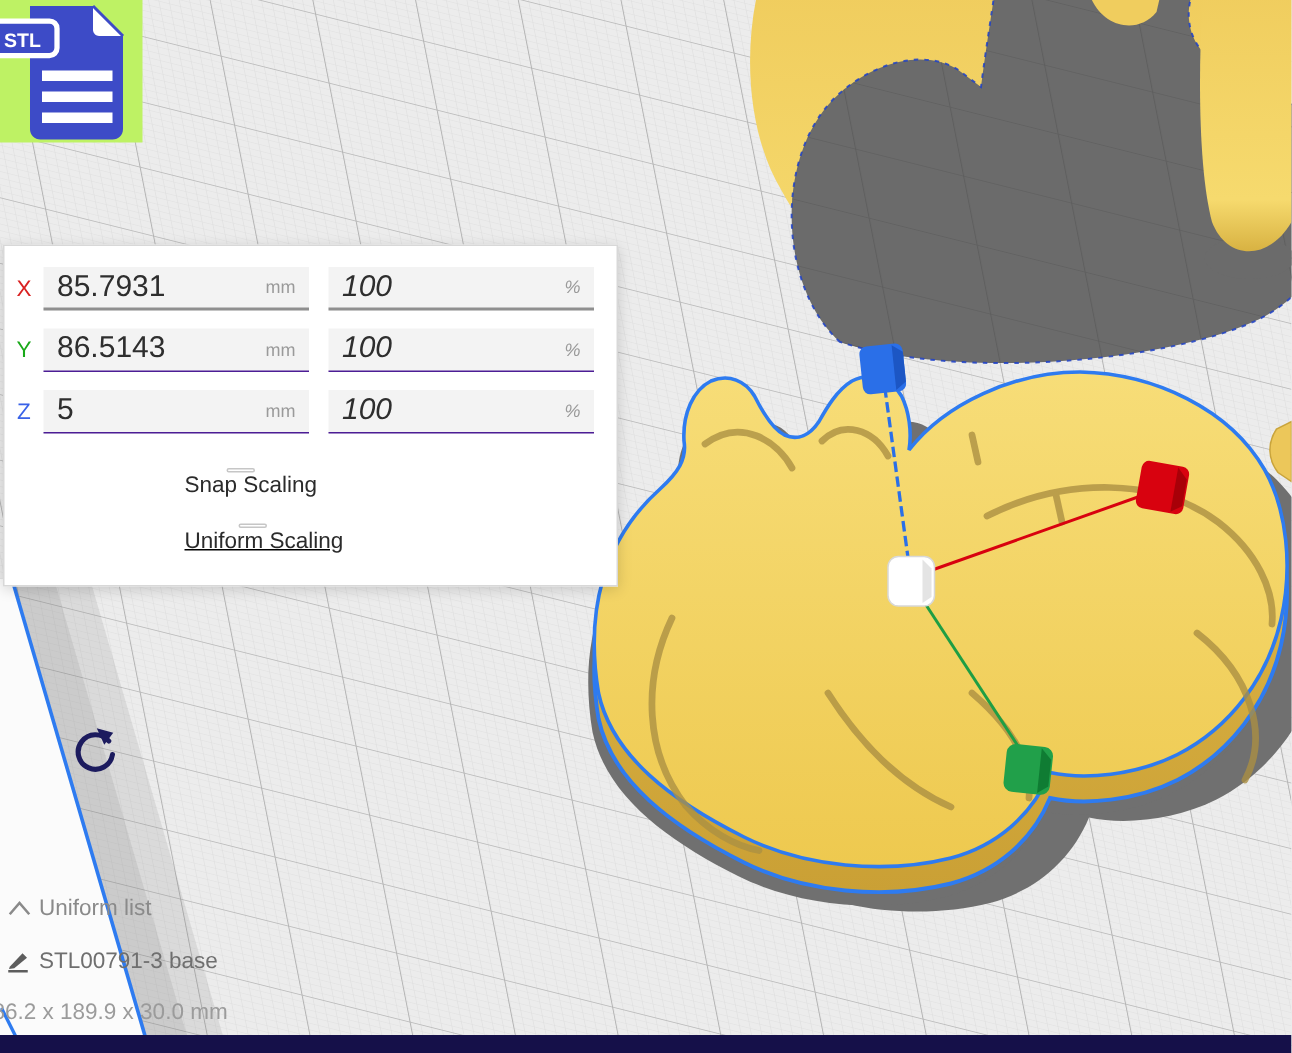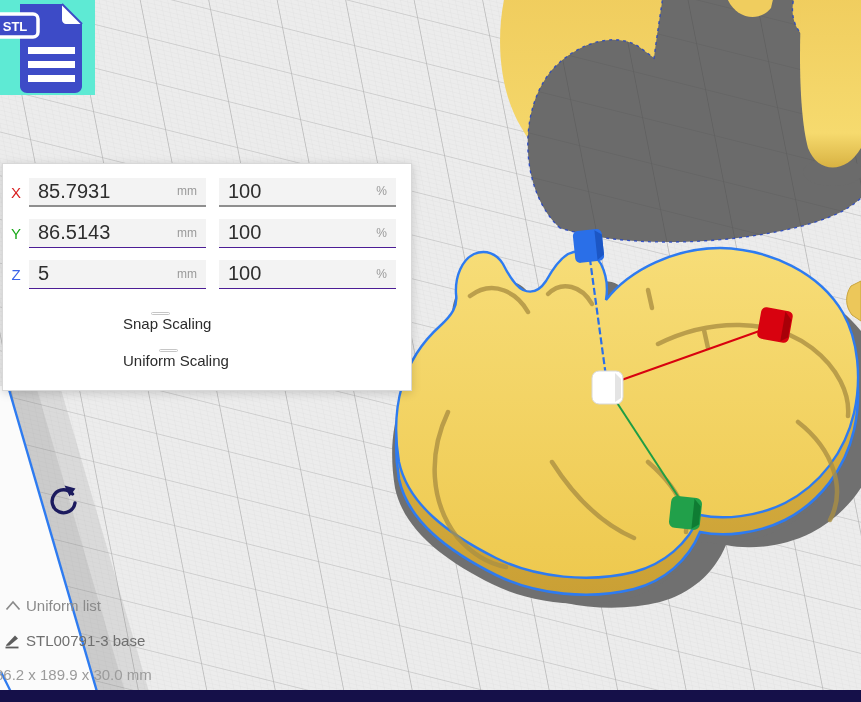--- a/index.html
+++ b/index.html
@@ -1,35 +1,35 @@
 <!DOCTYPE html>
 <html><head>
 <meta charset="utf-8">
 <style>
   html,body{margin:0;padding:0;}
   body{width:861px;height:702px;position:relative;overflow:hidden;
        font-family:"Liberation Sans",sans-serif;background:#ececec;}
   .scene{position:absolute;left:0;top:0;width:861px;height:702px;}
 
   
-  .stl-card{position:absolute;left:0;top:0;width:95px;height:95px;background:#5eead4;}
+  .stl-card{position:absolute;left:0;top:0;width:95px;height:95px;background:#bef264;}
 
   
   .scale-panel{position:absolute;left:2px;top:163px;width:408px;height:226px;
       background:#ffffff;border:1px solid #d8d8d8;box-shadow:0 2px 9px rgba(0,0,0,.16);}
   .axis-row{position:absolute;left:0;height:30px;display:flex;align-items:center;}
   .axis-label{width:26px;text-align:center;font-size:15px;}
   .ax-x{color:#d92121;} .ax-y{color:#18a818;} .ax-z{color:#3a63e8;}
   .field{width:177px;height:29px;background:#f3f3f3;display:flex;align-items:center;
       justify-content:space-between;padding:0 9px;box-sizing:border-box;
       border-bottom:1px solid #4c1d95;}
   .row-x .field{border-bottom:2px solid #8f8f8f;}
   .field .val{font-size:20px;color:#2e2e2e;}
   .field .unit{font-size:12px;color:#9a9a9a;}
-  .field + .field{margin-left:13px;}
+  .field + .field{margin-left:13px;font-style:italic;}
   .check-row{position:absolute;left:106px;display:flex;align-items:center;height:20px;flex-direction:column;}
   .checkbox{width:19px;height:19px;background:#fff;border:1px solid #c6c6c6;
       border-radius:2px;box-sizing:border-box;}
   .check-label{margin-left:14px;font-size:15px;color:#2b2b2b;}
   .reset-btn{position:absolute;left:42px;top:318px;width:36px;height:38px;cursor:pointer;}
 
   
   .obj-list{position:absolute;left:0;top:595px;height:20px;display:flex;align-items:center;}
   .obj-name{position:absolute;left:0;top:630px;height:20px;display:flex;align-items:center;text-align:right;}
   .obj-dims{position:absolute;left:-5px;top:666px;font-size:15px;color:#9b9b9b;}
@@ -230,21 +230,21 @@
     <svg width="36" height="38" viewBox="0 0 36 38">
       <path d="M27.5,12 A11.5,11.5 0 1 0 30,21" fill="none" stroke="#1c1b5e" stroke-width="3.4" stroke-linecap="round"></path>
       <polygon points="19.5,3.5 30.5,6.5 24.5,14.5" fill="#1c1b5e"></polygon>
     </svg>
   </div>
 
   <div class="check-row" style="top:148px;">
     <div class="checkbox"></div>
     <div class="check-label">Snap Scaling</div>
   </div>
-  <div class="check-row" style="top:185px;">
+  <div class="check-row" style="top:185px;text-decoration:underline;">
     <div class="checkbox"></div>
     <div class="check-label">Uniform Scaling</div>
   </div>
 </div>
 
 <div class="obj-list">
   <div class="icon-cell">
     <svg width="16" height="11" viewBox="0 0 16 11">
       <polyline points="1.5,9.5 8,2 14.5,9.5" fill="none" stroke="#8a8a8a" stroke-width="1.7"></polyline>
     </svg>

